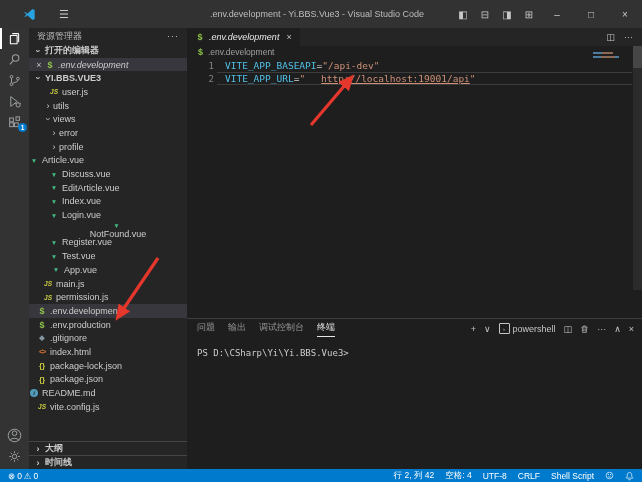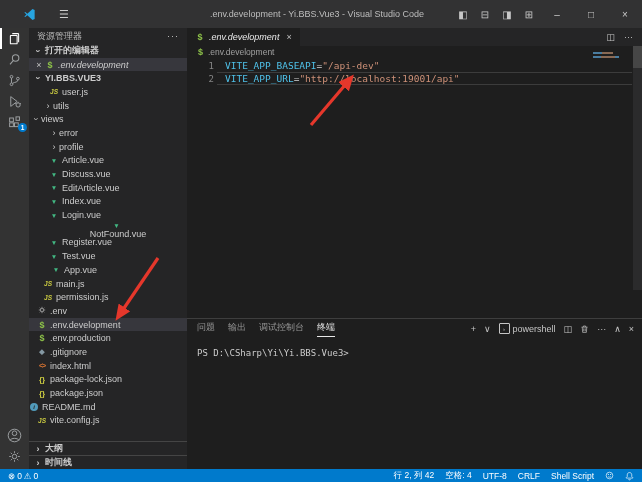--- a/index.html
+++ b/index.html
@@ -55,21 +55,21 @@
   .tab{background:#1e1e1e;display:flex;align-items:center;padding:0 8px;font-size:9px;color:#e8e8e8;}
   .tab .fi{margin-right:4px;}
   .tab-label{font-style:italic;margin-right:7px;}
   .tab-close{color:#c0c0c0;font-size:9px;}
   .tab-actions{margin-left:auto;display:flex;align-items:center;gap:9px;padding-right:9px;color:#c5c5c5;font-size:9px;}
   .breadcrumb{height:11px;display:flex;align-items:center;padding-left:9px;font-size:8.5px;color:#a0a0a0;}
   .breadcrumb .fi{width:9px;margin-right:3px;}
   .code{position:relative;margin-top:2px;font-family:"DejaVu Sans Mono","Liberation Mono",monospace;font-size:9.5px;}
   .codeline{position:relative;height:13px;display:flex;align-items:center;white-space:pre;}
   .lnum{width:27px;text-align:right;padding-right:11px;color:#858585;font-size:9px;flex:none;}
-  .tok-link{}
+  .tok-link{text-decoration:underline;margin-left:16px;}
   .curline{position:absolute;left:30px;right:10px;top:0;bottom:0;border-top:1px solid #3c3c3c;border-bottom:1px solid #3c3c3c;pointer-events:none;}
   .minimap{position:absolute;top:24px;left:406px;width:36px;}
   .mm-line{height:2px;margin-bottom:1.5px;}
   .mm1{width:20px;background:linear-gradient(90deg,#4a7da0 0 45%,#8a6a55 45% 100%);}
   .mm2{width:26px;background:linear-gradient(90deg,#4a7da0 0 30%,#8a6a55 30% 85%,#4a7da0 85% 100%);}
   .mm-scroll{position:absolute;top:18px;right:0;width:9px;height:244px;background:rgba(60,60,62,0.45);}
   .mm-slider{position:absolute;top:0;left:0;right:0;height:22px;background:rgba(121,121,121,0.35);}
   
   .panel{position:absolute;top:318px;left:187px;right:0;bottom:13px;background:#1e1e1e;border-top:1px solid rgba(90,90,90,0.55);box-sizing:border-box;}
   .panel-tabs{display:flex;align-items:center;gap:13px;height:20px;padding-left:10px;font-size:9px;color:#969696;}
@@ -181,33 +181,33 @@
     </div>
     <div id="tree-host">
         <div class="trow" style="padding-left: 20px;">
           <span class="fi fi-js" style="color: rgb(203, 203, 65);">JS</span>
           <span>user.js</span>
         </div>
         <div class="trow" style="padding-left: 14px;">
           <span class="tw">›</span>
           <span>utils</span>
         </div>
-        <div class="trow" style="padding-left: 2px;">
+        <div class="trow" style="padding-left: 14px;">
           <span class="tw exp">›</span>
           <span>views</span>
         </div>
         <div class="trow" style="padding-left: 20px;">
           <span class="tw">›</span>
           <span>error</span>
         </div>
         <div class="trow" style="padding-left: 20px;">
           <span class="tw">›</span>
           <span>profile</span>
         </div>
-        <div class="trow" style="padding-left: 20px;">
+        <div class="trow" style="">
           <span class="fi fi-vue" style="color: rgb(66, 184, 131);">▼</span>
           <span>Article.vue</span>
         </div>
         <div class="trow" style="padding-left: 20px;">
           <span class="fi fi-vue" style="color: rgb(66, 184, 131);">▼</span>
           <span>Discuss.vue</span>
         </div>
         <div class="trow" style="padding-left: 20px;">
           <span class="fi fi-vue" style="color: rgb(66, 184, 131);">▼</span>
           <span>EditArticle.vue</span>
@@ -236,27 +236,20 @@
           <span class="fi fi-vue" style="color: rgb(66, 184, 131);">▼</span>
           <span>App.vue</span>
         </div>
         <div class="trow" style="padding-left: 14px;">
           <span class="fi fi-js" style="color: rgb(203, 203, 65);">JS</span>
           <span>main.js</span>
         </div>
         <div class="trow" style="padding-left: 14px;">
           <span class="fi fi-js" style="color: rgb(203, 203, 65);">JS</span>
           <span>permission.js</span>
-        </div>
-        <div class="trow" style="padding-left: 8px;">
-          <span class="fi fi-gear" style="color: rgb(168, 168, 168);"><svg width="8" height="8" viewBox="0 0 20 20" fill="none" stroke="#A8A8A8" stroke-width="2">
-              <circle cx="10" cy="10" r="4"></circle>
-              <path d="M10 2v3M10 15v3M2 10h3M15 10h3M4.3 4.3l2.1 2.1M13.6 13.6l2.1 2.1M15.7 4.3l-2.1 2.1M6.4 13.6l-2.1 2.1"></path>
-            </svg></span>
-          <span>.env</span>
         </div>
         <div class="trow selrow" style="padding-left: 8px;">
           <span class="fi fi-env" style="color: rgb(141, 193, 73);">$</span>
           <span>.env.development</span>
         </div>
         <div class="trow" style="padding-left: 8px;">
           <span class="fi fi-env" style="color: rgb(141, 193, 73);">$</span>
           <span>.env.production</span>
         </div>
         <div class="trow" style="padding-left: 8px;">

